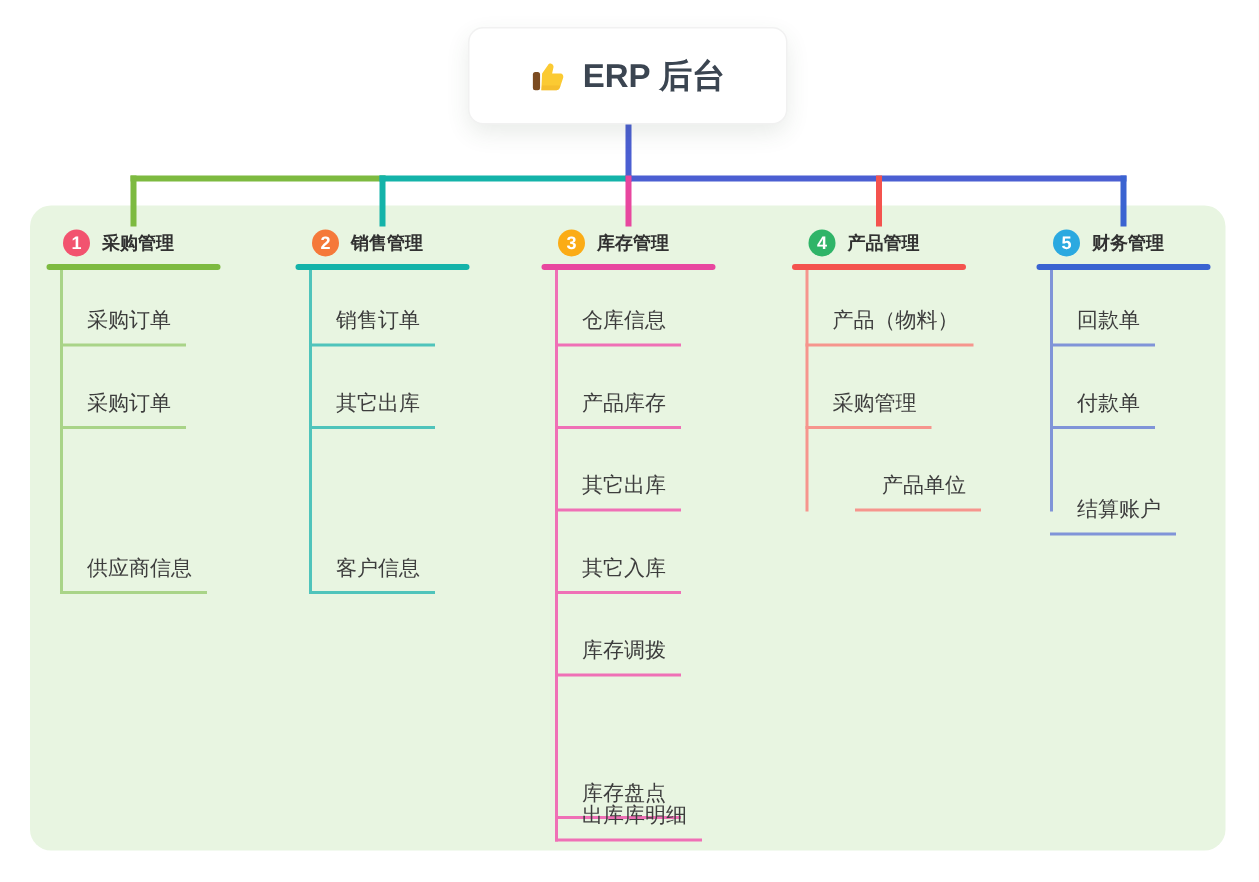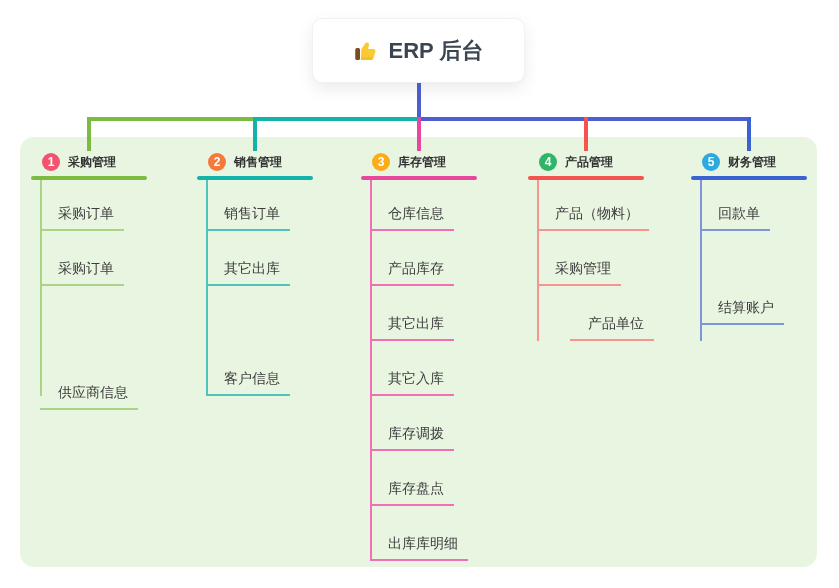--- a/index.html
+++ b/index.html
@@ -63,21 +63,21 @@
   <div id="branches">
       <div class="branch" style="left: 31px; top: 148px;">
         <div class="hdr">
           <span class="badge" style="background: rgb(242, 83, 111);">1</span>
           <span class="hdr-label">采购管理</span>
         </div>
         <div class="hdr-line" style="background: rgb(125, 186, 64);"></div>
         <div class="vline" style="background: rgb(169, 212, 136); height: 216px;"></div>
         <div class="kid" style="top: 54px;"><span class="kid-label" style="border-bottom-color: rgb(169, 212, 136);">采购订单</span></div>
         <div class="kid" style="top: 109px;"><span class="kid-label" style="border-bottom-color: rgb(169, 212, 136);">采购订单</span></div>
-        <div class="kid" style="top: 233px;"><span class="kid-label" style="border-bottom-color: rgb(169, 212, 136);">供应商信息</span></div>
+        <div class="kid" style="top: 219px;"><span class="kid-label" style="border-bottom-color: rgb(169, 212, 136);">供应商信息</span></div>
       </div>
       <div class="branch" style="left: 197px; top: 148px;">
         <div class="hdr">
           <span class="badge" style="background: rgb(245, 121, 58);">2</span>
           <span class="hdr-label">销售管理</span>
         </div>
         <div class="hdr-line" style="background: rgb(20, 179, 169);"></div>
         <div class="vline" style="background: rgb(79, 196, 187); height: 216px;"></div>
         <div class="kid" style="top: 54px;"><span class="kid-label" style="border-bottom-color: rgb(79, 196, 187);">销售订单</span></div>
         <div class="kid" style="top: 109px;"><span class="kid-label" style="border-bottom-color: rgb(79, 196, 187);">其它出库</span></div>
@@ -88,21 +88,21 @@
           <span class="badge" style="background: rgb(251, 172, 22);">3</span>
           <span class="hdr-label">库存管理</span>
         </div>
         <div class="hdr-line" style="background: rgb(232, 71, 159);"></div>
         <div class="vline" style="background: rgb(239, 112, 182); height: 381px;"></div>
         <div class="kid" style="top: 54px; text-decoration: underline;"><span class="kid-label" style="border-bottom-color: rgb(239, 112, 182);">仓库信息</span></div>
         <div class="kid" style="top: 109px;"><span class="kid-label" style="border-bottom-color: rgb(239, 112, 182);">产品库存</span></div>
         <div class="kid" style="top: 164px;"><span class="kid-label" style="border-bottom-color: rgb(239, 112, 182);">其它出库</span></div>
         <div class="kid" style="top: 274px;"><span class="kid-label" style="border-bottom-color: rgb(239, 112, 182);">库存调拨</span></div>
         <div class="kid" style="top: 219px;"><span class="kid-label" style="border-bottom-color: rgb(239, 112, 182);">其它入库</span></div>
-        <div class="kid" style="top: 329px;"><span class="kid-label" style="border-bottom-color: rgb(239, 112, 182);">库存盘点</span></div>
+        <div class="kid" style="top: 329px;"><span class="kid-label" style="border-bottom-color: rgb(239, 112, 182); margin-top: 40px;">库存盘点</span></div>
         <div class="kid" style="top: 384px;"><span class="kid-label" style="border-bottom-color: rgb(239, 112, 182);">出库库明细</span></div>
       </div>
       <div class="branch" style="left: 528px; top: 148px;">
         <div class="hdr">
           <span class="badge" style="background: rgb(47, 180, 104);">4</span>
           <span class="hdr-label">产品管理</span>
         </div>
         <div class="hdr-line" style="background: rgb(244, 83, 78);"></div>
         <div class="vline" style="background: rgb(246, 149, 141); height: 161px;"></div>
         <div class="kid" style="top: 54px;"><span class="kid-label" style="border-bottom-color: rgb(246, 149, 141);">产品（物料）</span></div>
@@ -110,17 +110,18 @@
         <div class="kid" style="top: 164px; padding-left: 33px;"><span class="kid-label" style="border-bottom-color: rgb(246, 149, 141);">产品单位</span></div>
       </div>
       <div class="branch" style="left: 691px; top: 148px;">
         <div class="hdr">
           <span class="badge" style="background: rgb(43, 169, 224);">5</span>
           <span class="hdr-label">财务管理</span>
         </div>
         <div class="hdr-line" style="background: rgb(58, 99, 209);"></div>
         <div class="vline" style="background: rgb(128, 148, 216); height: 161px;"></div>
         <div class="kid" style="top: 54px;"><span class="kid-label" style="border-bottom-color: rgb(128, 148, 216);">回款单</span></div>
-        <div class="kid" style="top: 148px;"><span class="kid-label" style="border-bottom-color: rgb(128, 148, 216);">结算账户</span></div>
+        <div class="kid" style="top: 109px;"><span class="kid-label" style="border-bottom-color: rgb(128, 148, 216);">付款单</span></div>
+        <div class="kid" style="top: 180px;"><span class="kid-label" style="border-bottom-color: rgb(128, 148, 216);">结算账户</span></div>
       </div>
     </div>
 
 </div>
 
 </body></html>

